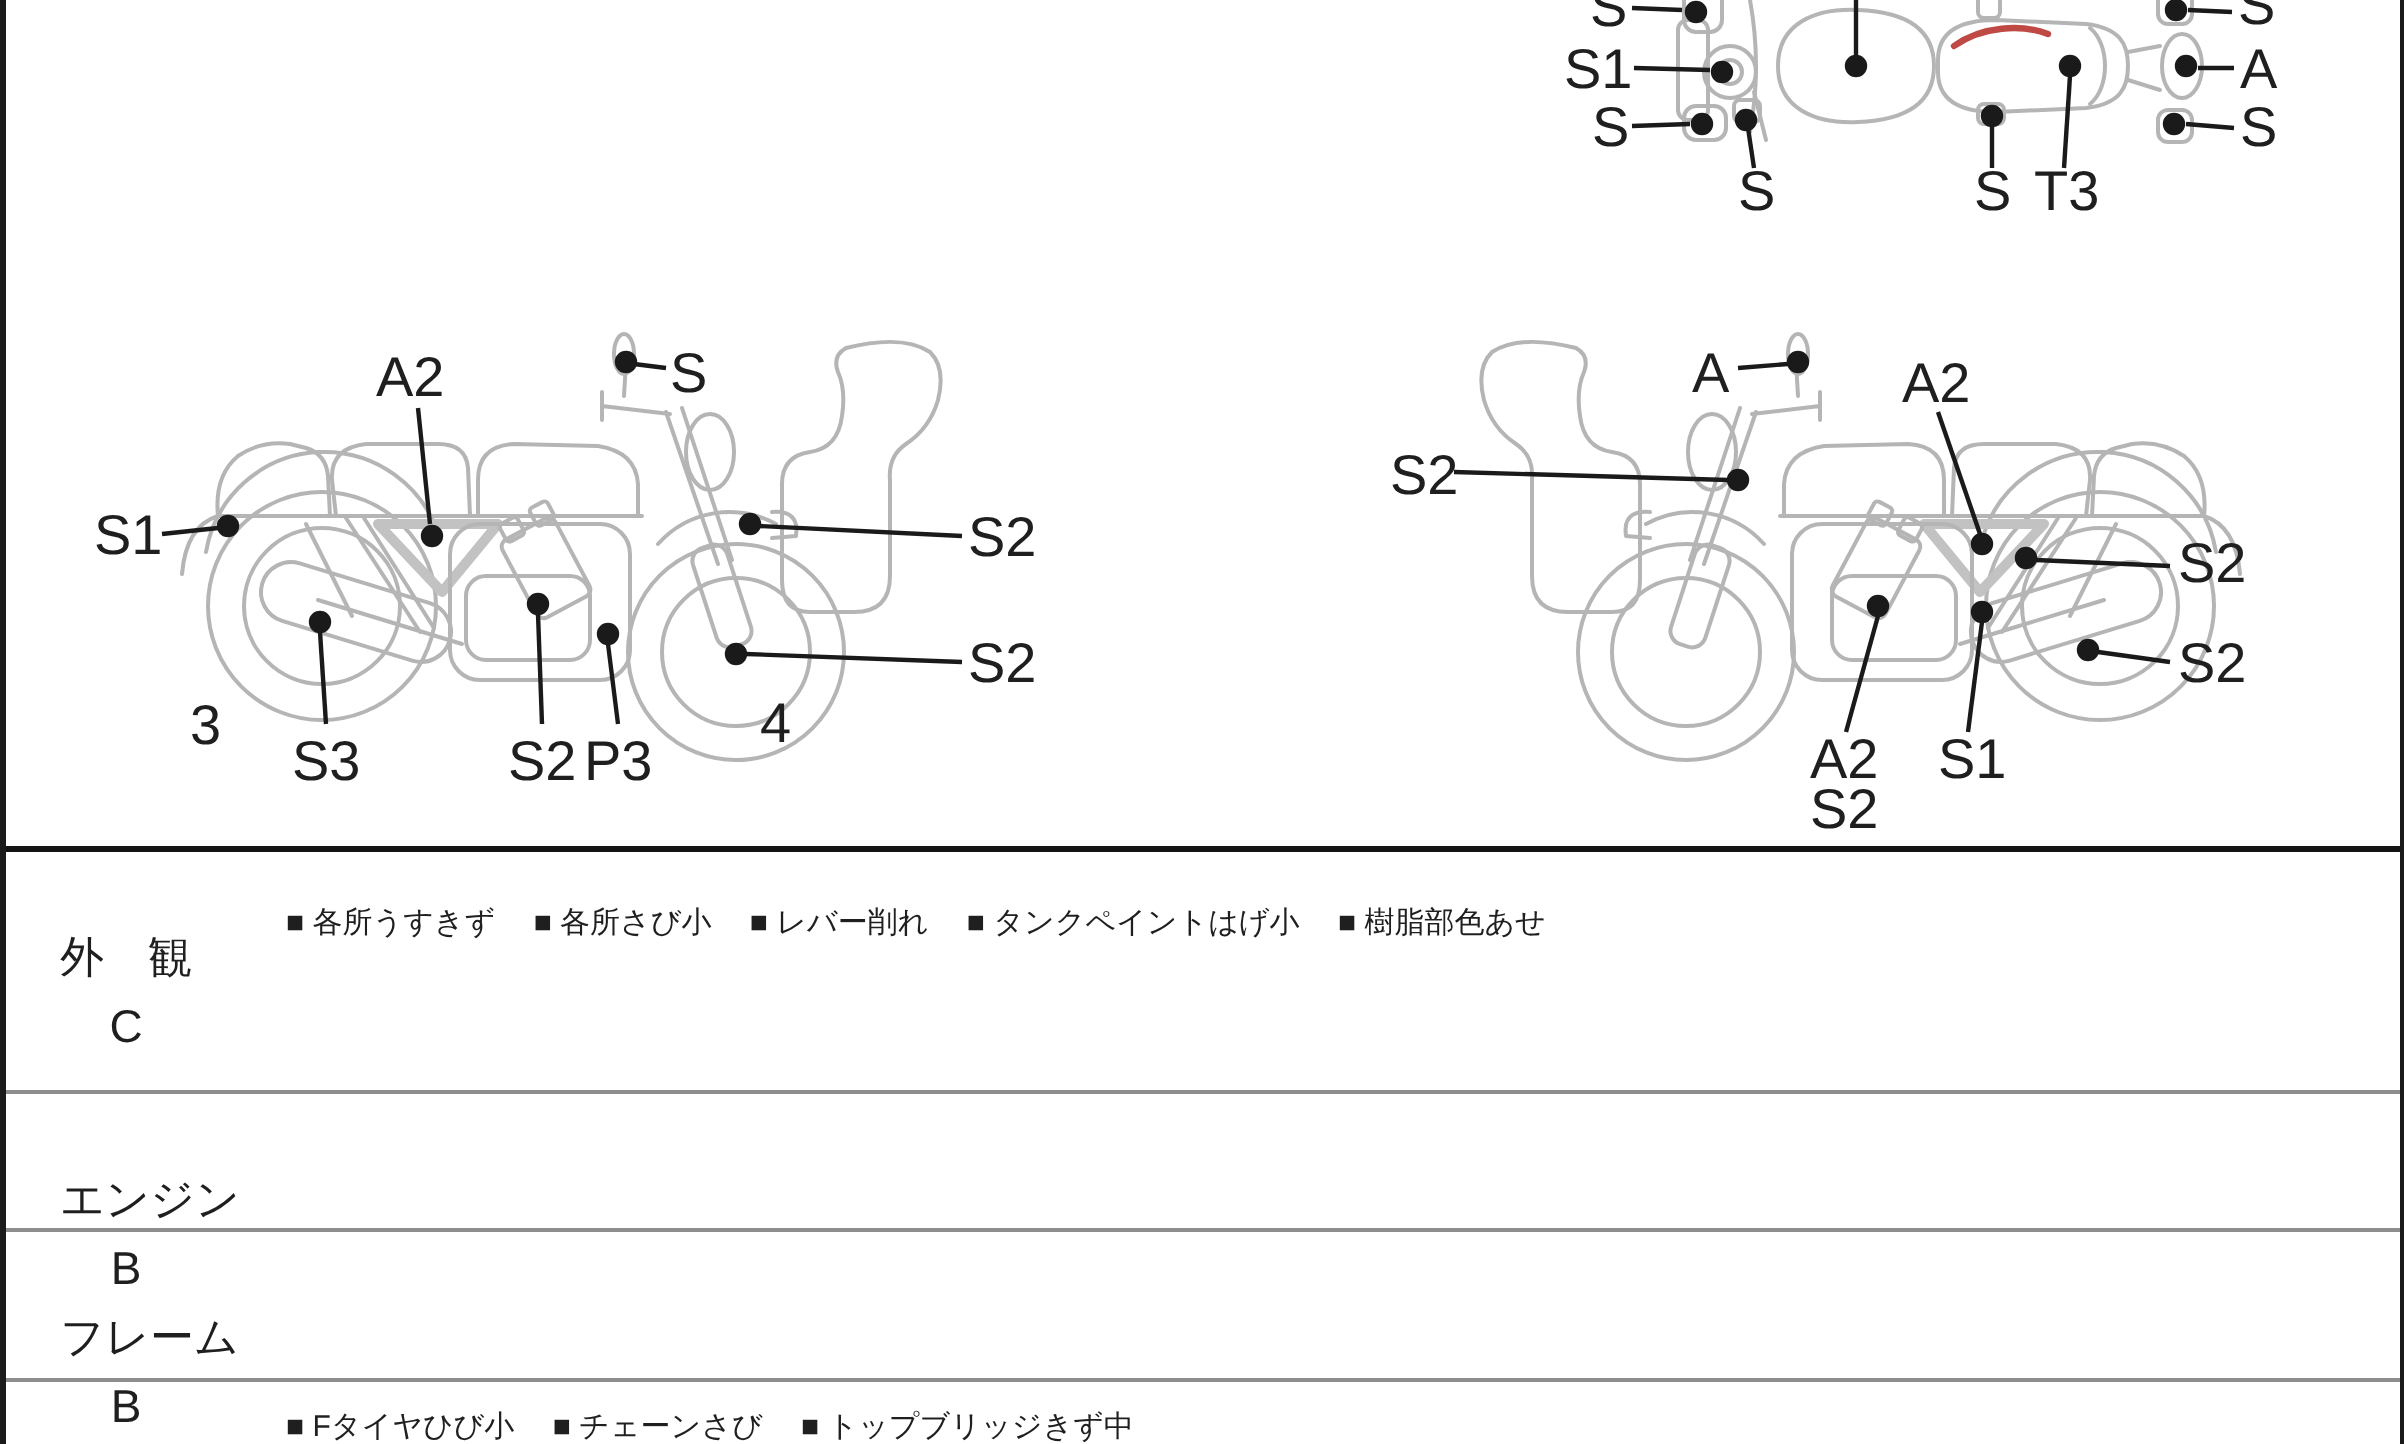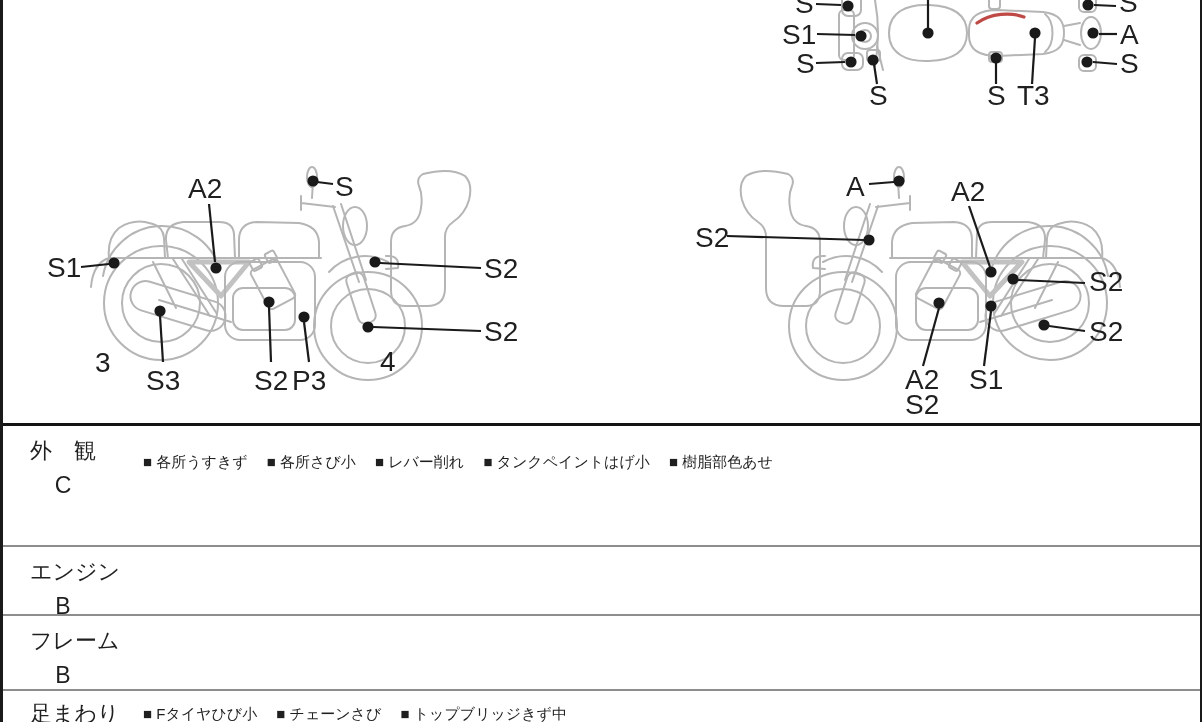--- a/index.html
+++ b/index.html
@@ -7,21 +7,21 @@
     position:relative;width:1202px;height:722px;overflow:hidden;background:#ffffff;
     box-sizing:border-box;border-left:3px solid #1a1a1a;border-right:2px solid #1a1a1a;
     font-family:"Liberation Sans",sans-serif;color:#1f1f1f;
   }
   .diagram{position:absolute;top:0;left:0;}
   svg text{font-family:"Liberation Sans","DejaVu Sans",sans-serif;font-size:28px;fill:#1f1f1f;}
   .cond-table{position:absolute;top:423px;left:0;right:0;border-top:3px solid #141414;}
   .cond-row{display:flex;box-sizing:border-box;border-bottom:2px solid #8d8d8d;}
   .cond-row.last{border-bottom:none;}
   .cat-cell{flex:0 0 128px;padding:11px 0 0 27px;box-sizing:border-box;}
-  .cat{font-size:22px;line-height:27px;white-space:nowrap;}
+  .cat{font-size:22px;line-height:27px;white-space:nowrap;margin-top:28px;}
   .grade{width:66px;text-align:center;font-size:23px;margin-top:8px;}
   .notes{flex:1;padding:22px 0 0 12px;font-size:15px;line-height:27px;}
   .note-item{margin-right:15px;white-space:nowrap;}
 </style>
 </head>
 <body>
 
 <div class="sheet">
 
   <svg class="diagram" width="1202" height="424" viewBox="0 0 1202 424">

